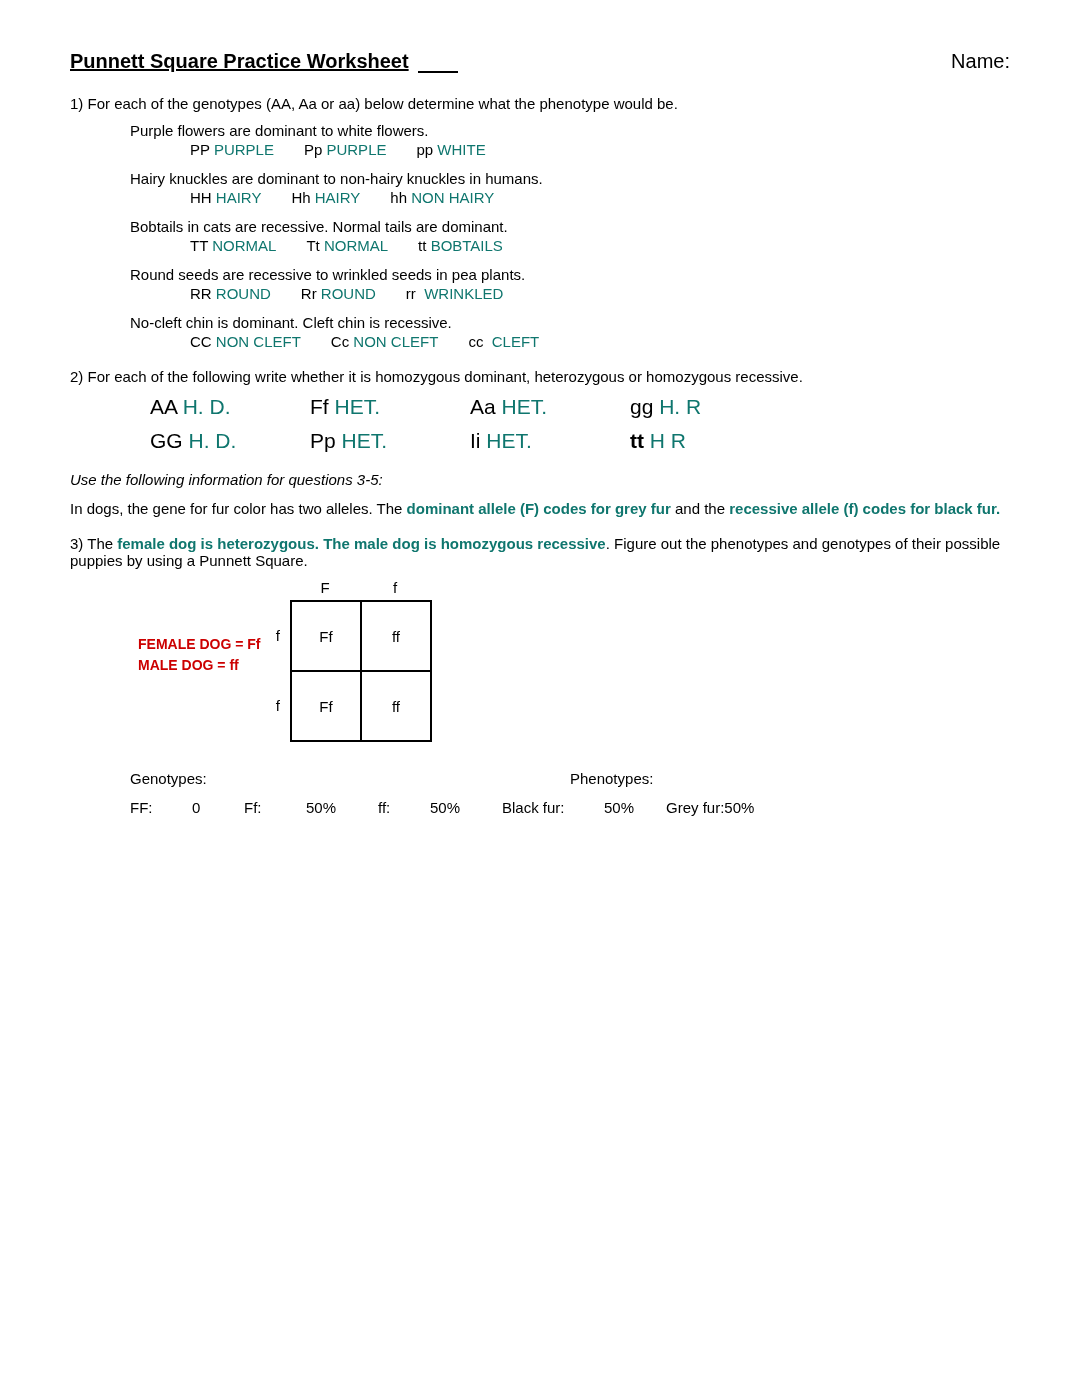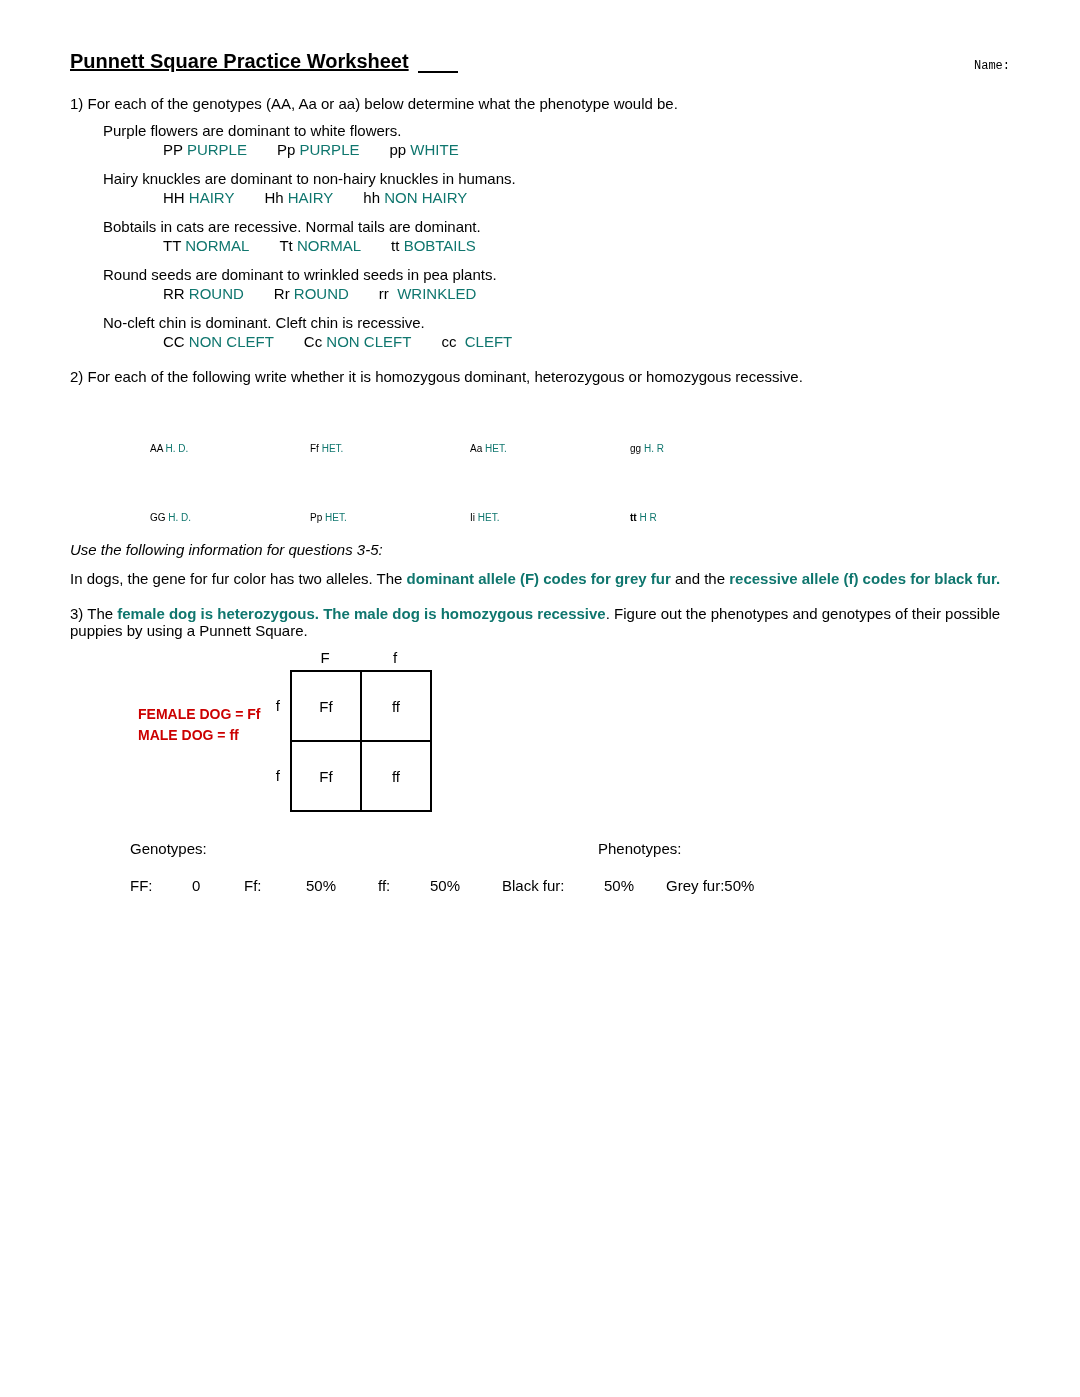--- a/index.html
+++ b/index.html
@@ -26,21 +26,21 @@
     }
     .section {
       margin-bottom: 18px;
       font-family: Arial, sans-serif;
       font-size: 15px;
     }
     .question-label {
       margin-bottom: 10px;
     }
     .trait-block {
-      margin-left: 33px;
+      margin-left: 60px;
       margin-bottom: 12px;
     }
     .trait-desc {
       margin-bottom: 2px;
     }
     .trait-genotypes {
       margin-left: 60px;
       display: flex;
       gap: 30px;
     }
@@ -53,22 +53,21 @@
       margin-top: 10px;
       margin-bottom: 10px;
     }
     .hom-het-row {
       display: flex;
       gap: 0;
       margin-bottom: 10px;
     }
     .hom-het-cell {
       width: 160px;
-      font-size: 10px;
-      margin-top: 48px;
+      font-size: 21px;
     }
     .punnett-grid {
       border-left: 2px solid #000;
       border-top: 2px solid #000;
       display: inline-grid;
       grid-template-columns: 70px 70px;
       grid-template-rows: 70px 70px;
     }
     .punnett-cell {
       border-right: 2px solid #000;
@@ -80,21 +79,21 @@
     }
   </style>
 </head>
 <body>
 
 <div class="title-row">
   <div>
     <span class="title">Punnett Square Practice Worksheet</span>
     <span style="display:inline-block; border-bottom:2px solid #000; width:40px; vertical-align:bottom; margin-left:6px;"></span>
   </div>
-  <div style="font-family:Liberation Mono, monospace;font-size:12px;">Name:</div>
+  <div style="font-family:Liberation Sans, sans-serif;font-size:20px;">Name:</div>
 </div>
 
 <div class="section">
   <div class="question-label">1) For each of the genotypes (AA, Aa or aa) below determine what the phenotype would be.</div>
 
   <div class="trait-block">
     <div class="trait-desc">Purple flowers are dominant to white flowers.</div>
     <div class="trait-genotypes">
       <span>PP <span class="red">PURPLE</span></span>
       <span>Pp <span class="red">PURPLE</span></span>
@@ -114,21 +113,21 @@
   <div class="trait-block">
     <div class="trait-desc">Bobtails in cats are recessive. Normal tails are dominant.</div>
     <div class="trait-genotypes">
       <span>TT <span class="red">NORMAL</span></span>
       <span>Tt <span class="red">NORMAL</span></span>
       <span>tt <span class="red">BOBTAILS</span></span>
     </div>
   </div>
 
   <div class="trait-block">
-    <div class="trait-desc">Round seeds are dominant to wrinkled seeds in pea plants.</div>
+    <div class="trait-desc">Round seeds are recessive to wrinkled seeds in pea plants.</div>
     <div class="trait-genotypes">
       <span>RR <span class="red">ROUND</span></span>
       <span>Rr <span class="red">ROUND</span></span>
       <span>rr &nbsp;<span class="red">WRINKLED</span></span>
     </div>
   </div>
 
   <div class="trait-block">
     <div class="trait-desc">No-cleft chin is dominant. Cleft chin is recessive.</div>
     <div class="trait-genotypes">
@@ -194,21 +193,21 @@
       <div class="punnett-grid">
         <div class="punnett-cell">Ff</div>
         <div class="punnett-cell">ff</div>
         <div class="punnett-cell">Ff</div>
         <div class="punnett-cell">ff</div>
       </div>
     </div>
   </div>
 
   <div style="margin-left:60px; margin-top:28px; font-size:15px;">
-    <div style="display:flex; margin-bottom:20px;gap:28px;">
+    <div style="display:flex; margin-bottom:12px;">
       <span style="width:120px;">Genotypes:</span>
       <span style="margin-left:320px;">Phenotypes:</span>
     </div>
     <div style="display:flex; align-items:center; gap:12px;">
       <span style="width:50px;">FF:</span>
       <span style="width:40px;">0</span>
       <span style="width:50px;">Ff:</span>
       <span style="width:60px;">50%</span>
       <span style="width:40px;">ff:</span>
       <span style="width:60px;">50%</span>

